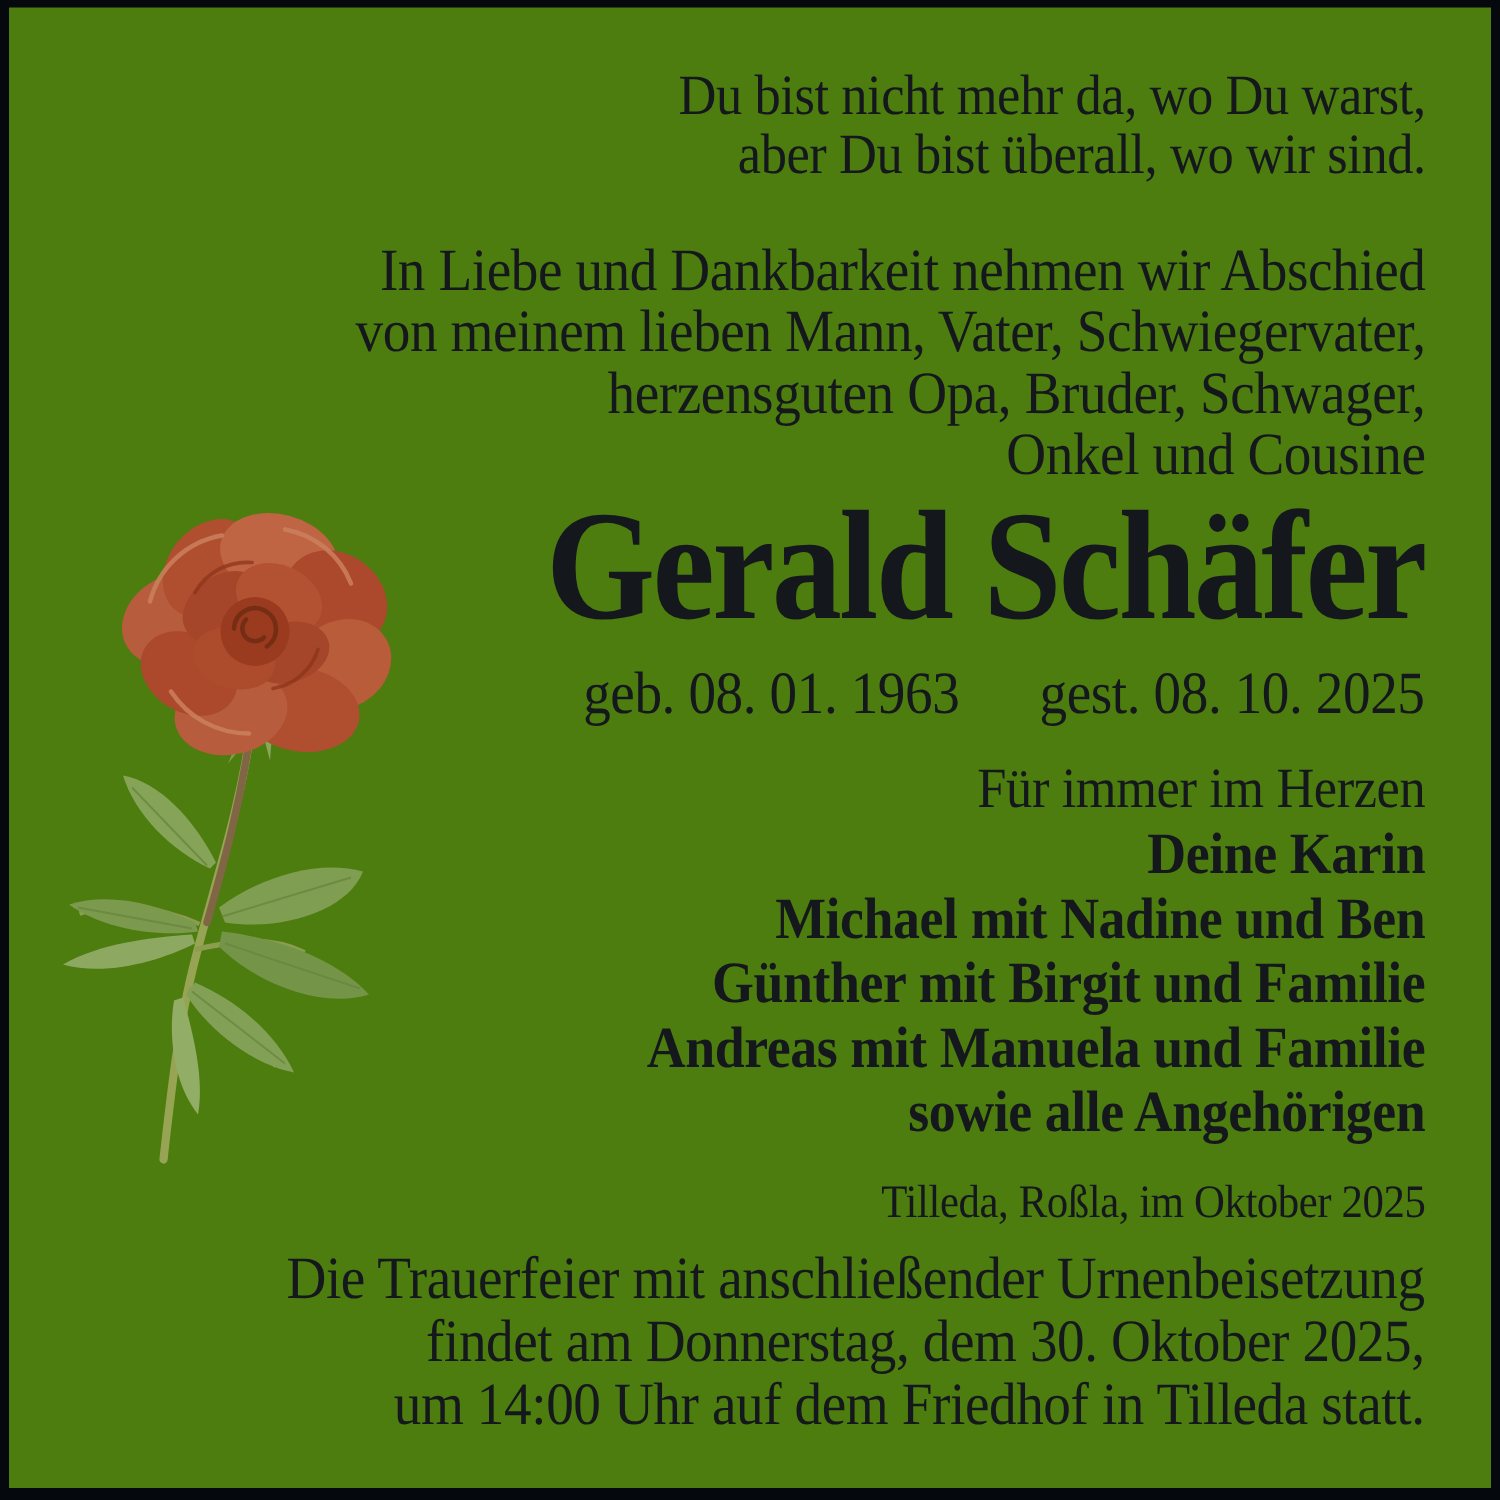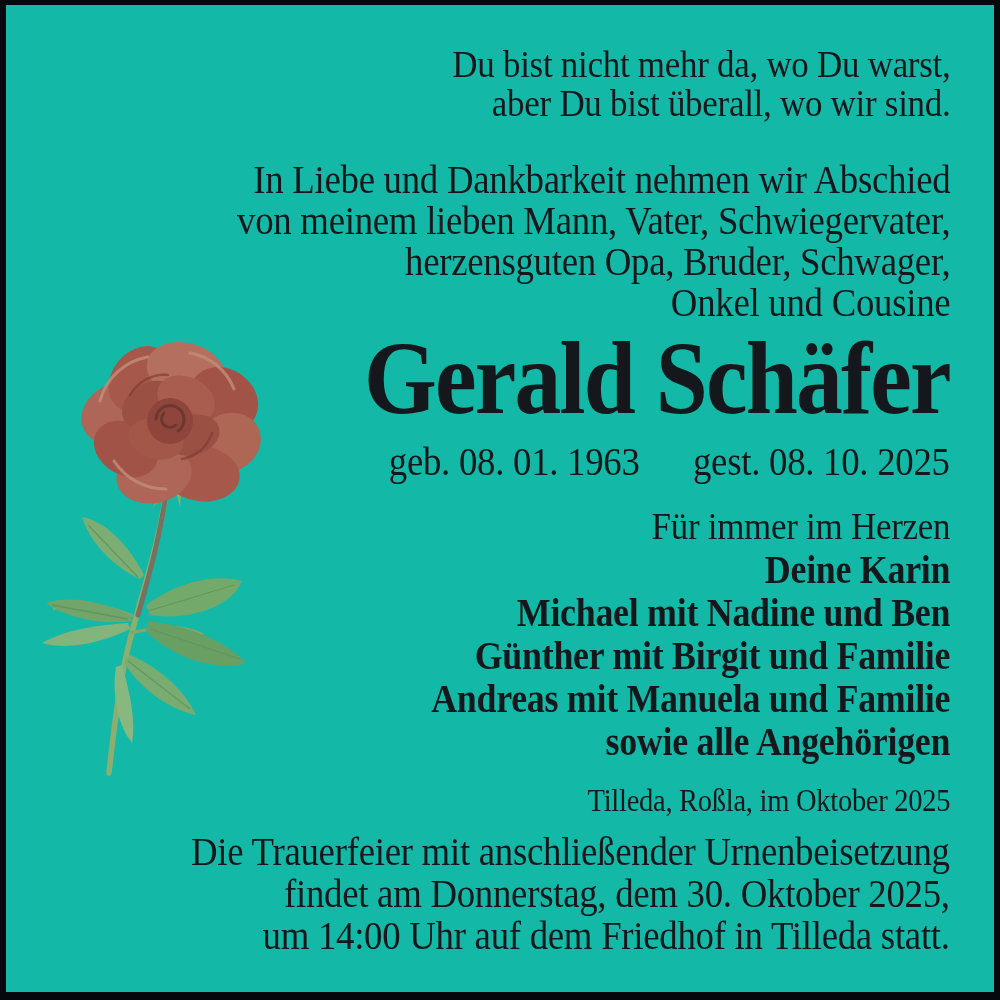--- a/index.html
+++ b/index.html
@@ -5,21 +5,21 @@
   html, body {
     margin: 0;
     padding: 0;
     background: #ffffff;
   }
   .page {
     position: relative;
     width: 1000px;
     height: 1000px;
     box-sizing: border-box;
-    background: #14b8a6;
+    background: #4d7c0f;
     border-style: solid;
     border-color: #05090d;
     border-width: 5px 6px 8px 6px;
     font-family: "Liberation Serif", "DejaVu Serif", serif;
     color: #14181c;
     overflow: hidden;
   }
   .txt {
     position: absolute;
     right: 44px;

